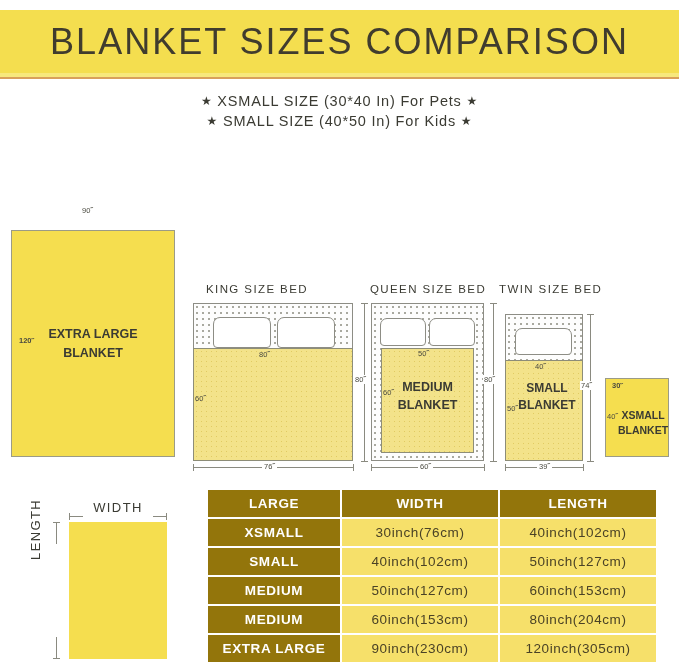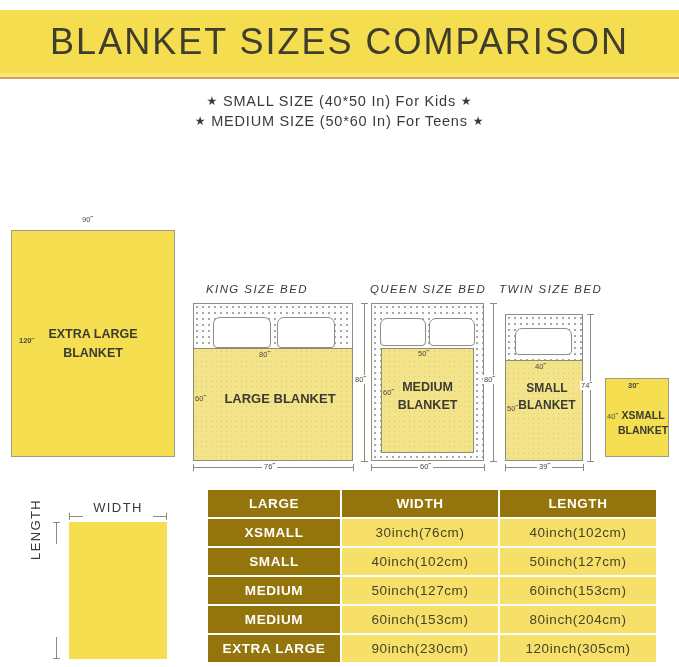--- a/index.html
+++ b/index.html
@@ -55,21 +55,21 @@
   
   .sheet{
     background-color:#fdfdfd;
     background-image:radial-gradient(#a9a9a0 1px, transparent 1.1px);
     background-size:6px 6px;
     border:1px solid #8d8d85;
   }
   .pillow{background:#ffffff;border:1px solid #8d8d85;border-radius:7px 7px 4px 4px;}
   .dim{position:absolute;white-space:nowrap;font-size:7.5px;color:#4a4a40;}
   .bedtitle{
-    position:absolute;white-space:nowrap;font-size:11.5px;letter-spacing:1.4px;color:#3b3b33;font-style:italic;
+    position:absolute;white-space:nowrap;font-size:11.5px;letter-spacing:1.4px;color:#3b3b33;
   }
   .blanketname{
     position:absolute;white-space:nowrap;font-weight:bold;color:#3b3b33;text-align:center;
   }
 
   
   .hline{position:absolute;height:1px;background:#8a8a80;}
   .vline{position:absolute;width:1px;background:#8a8a80;}
   .cap-v{position:absolute;width:1px;height:7px;background:#8a8a80;}
   .cap-h{position:absolute;height:1px;width:7px;background:#8a8a80;}
@@ -105,49 +105,48 @@
 <div class="page">
 
   <div class="banner"></div>
   <div class="banner-strip"></div>
   <div class="banner-rule"></div>
   <div class="banner-title">BLANKET SIZES COMPARISON</div>
 
   <div class="bullets">
     <div>
       <span class="star">★</span>
-      <span>SMALL SIZE (40*50 In) For Kids</span>
+      <span>XSMALL SIZE (30*40 In) For Pets</span>
       <span class="star">★</span>
     </div>
     <div>
       <span class="star">★</span>
-      <span>MEDIUM SIZE (50*60 In) For Teens</span>
+      <span>SMALL SIZE (40*50 In) For Kids</span>
       <span class="star">★</span>
     </div>
   </div>
 
   <div class="blk yellow-plain" style="left:11px;top:230px;width:164px;height:227px;"></div>
-  <div class="dim" style="left:82px;top:215px;">90˝</div>
+  <div class="dim" style="left:82px;top:206px;">90˝</div>
   <div class="dim" style="left:19px;top:336px;font-weight:bold;">120˝</div>
   <div class="blanketname" style="left:11px;top:325px;width:164px;font-size:12.5px;line-height:19px;">
     <div>EXTRA LARGE</div>
     <div>BLANKET</div>
   </div>
 
   <div class="bedtitle" style="left:206px;top:283px;">KING  SIZE  BED</div>
 
   <div class="blk sheet" style="left:193px;top:303px;width:160px;height:158px;"></div>
 
   <div class="blk pillow" style="left:213px;top:317px;width:58px;height:31px;"></div>
   <div class="blk pillow" style="left:277px;top:317px;width:58px;height:31px;"></div>
 
   <div class="blk yellow-dot" style="left:193px;top:348px;width:160px;height:113px;"></div>
   <div class="dim" style="left:259px;top:350px;">80˝</div>
   <div class="dim" style="left:195px;top:394px;">60˝</div>
-  <div class="blanketname" style="left:207px;top:391px;width:146px;font-size:13px;">LARGE BLANKET</div>
 
   <div class="vline" style="left:364px;top:303px;height:158px;"></div>
   <div class="cap-h" style="left:361px;top:303px;"></div>
   <div class="cap-h" style="left:361px;top:461px;"></div>
   <div class="dim" style="left:354px;top:375px;background:#fff;padding:0 1px;">80˝</div>
 
   <div class="hline" style="left:193px;top:467px;width:160px;"></div>
   <div class="cap-v" style="left:193px;top:464px;"></div>
   <div class="cap-v" style="left:353px;top:464px;"></div>
   <div class="dim" style="left:262px;top:462px;background:#fff;padding:0 2px;">76˝</div>
@@ -185,21 +184,21 @@
   <div class="vline" style="left:590px;top:314px;height:147px;"></div>
   <div class="cap-h" style="left:587px;top:314px;"></div>
   <div class="cap-h" style="left:587px;top:461px;"></div>
   <div class="dim" style="left:580px;top:381px;background:#fff;padding:0 1px;">74˝</div>
   <div class="hline" style="left:505px;top:467px;width:78px;"></div>
   <div class="cap-v" style="left:505px;top:464px;"></div>
   <div class="cap-v" style="left:583px;top:464px;"></div>
   <div class="dim" style="left:537px;top:462px;background:#fff;padding:0 2px;">39˝</div>
 
   <div class="blk yellow-plain" style="left:605px;top:378px;width:64px;height:79px;"></div>
-  <div class="dim" style="left:628px;top:381px;font-weight:bold;">30˝</div>
+  <div class="dim" style="left:612px;top:381px;font-weight:bold;">30˝</div>
   <div class="dim" style="left:607px;top:412px;">40˝</div>
   <div class="blanketname" style="left:617px;top:408px;width:52px;font-size:10.5px;line-height:15px;">
     <div>XSMALL</div>
     <div>BLANKET</div>
   </div>
 
   <div class="wl-box"></div>
   <div class="wl-width">WIDTH</div>
   <div class="wl-length">LENGTH</div>
 

